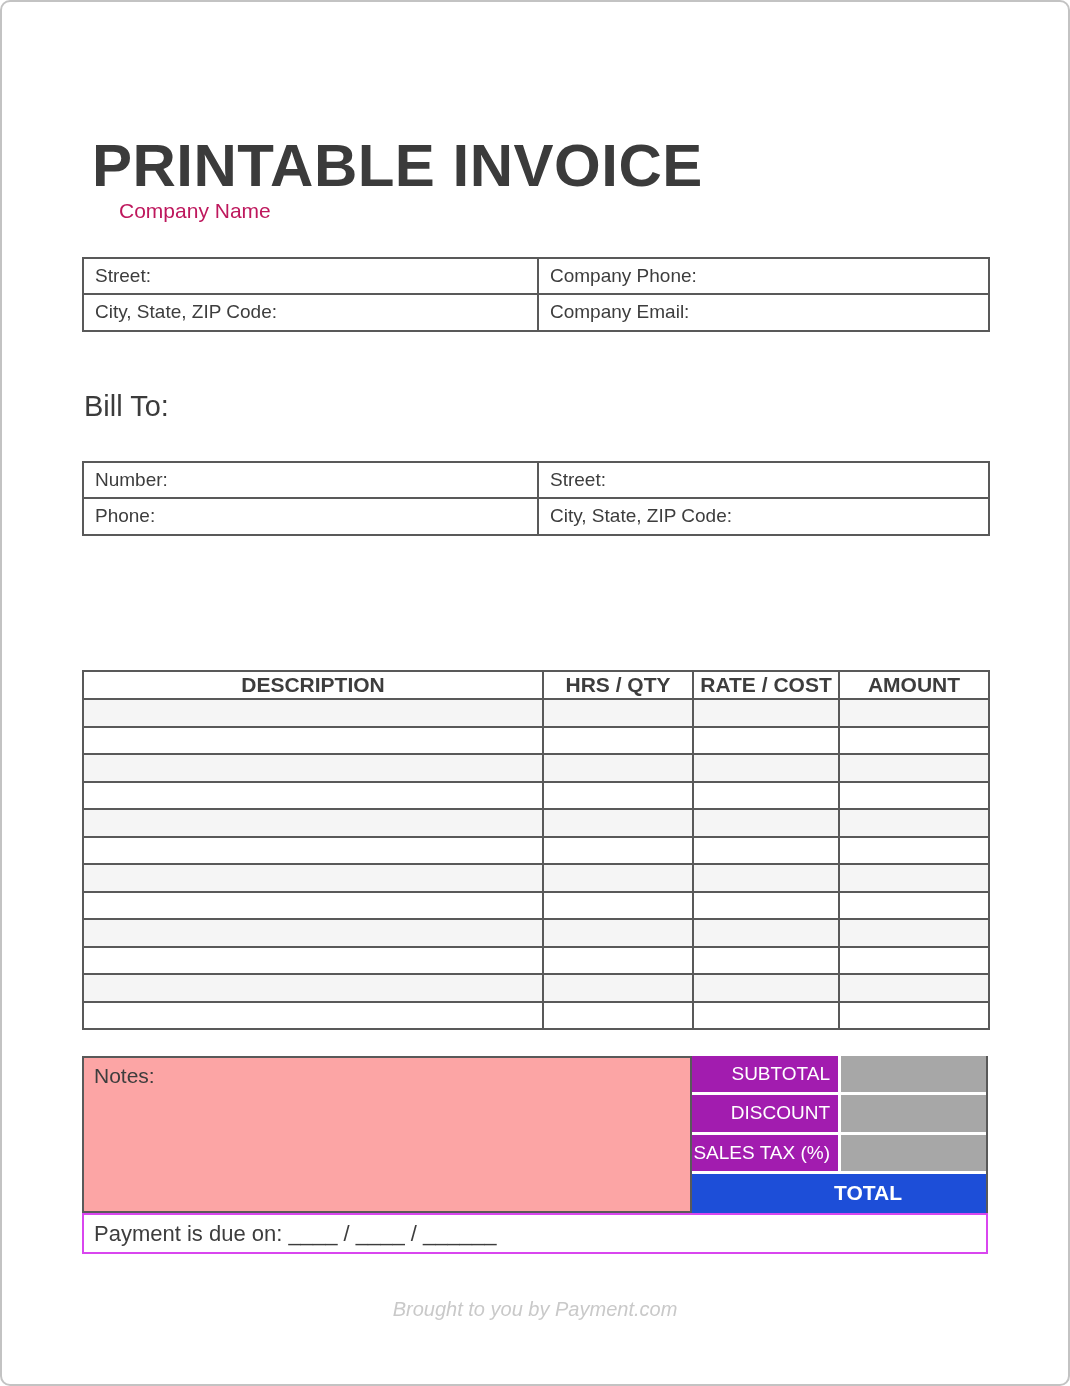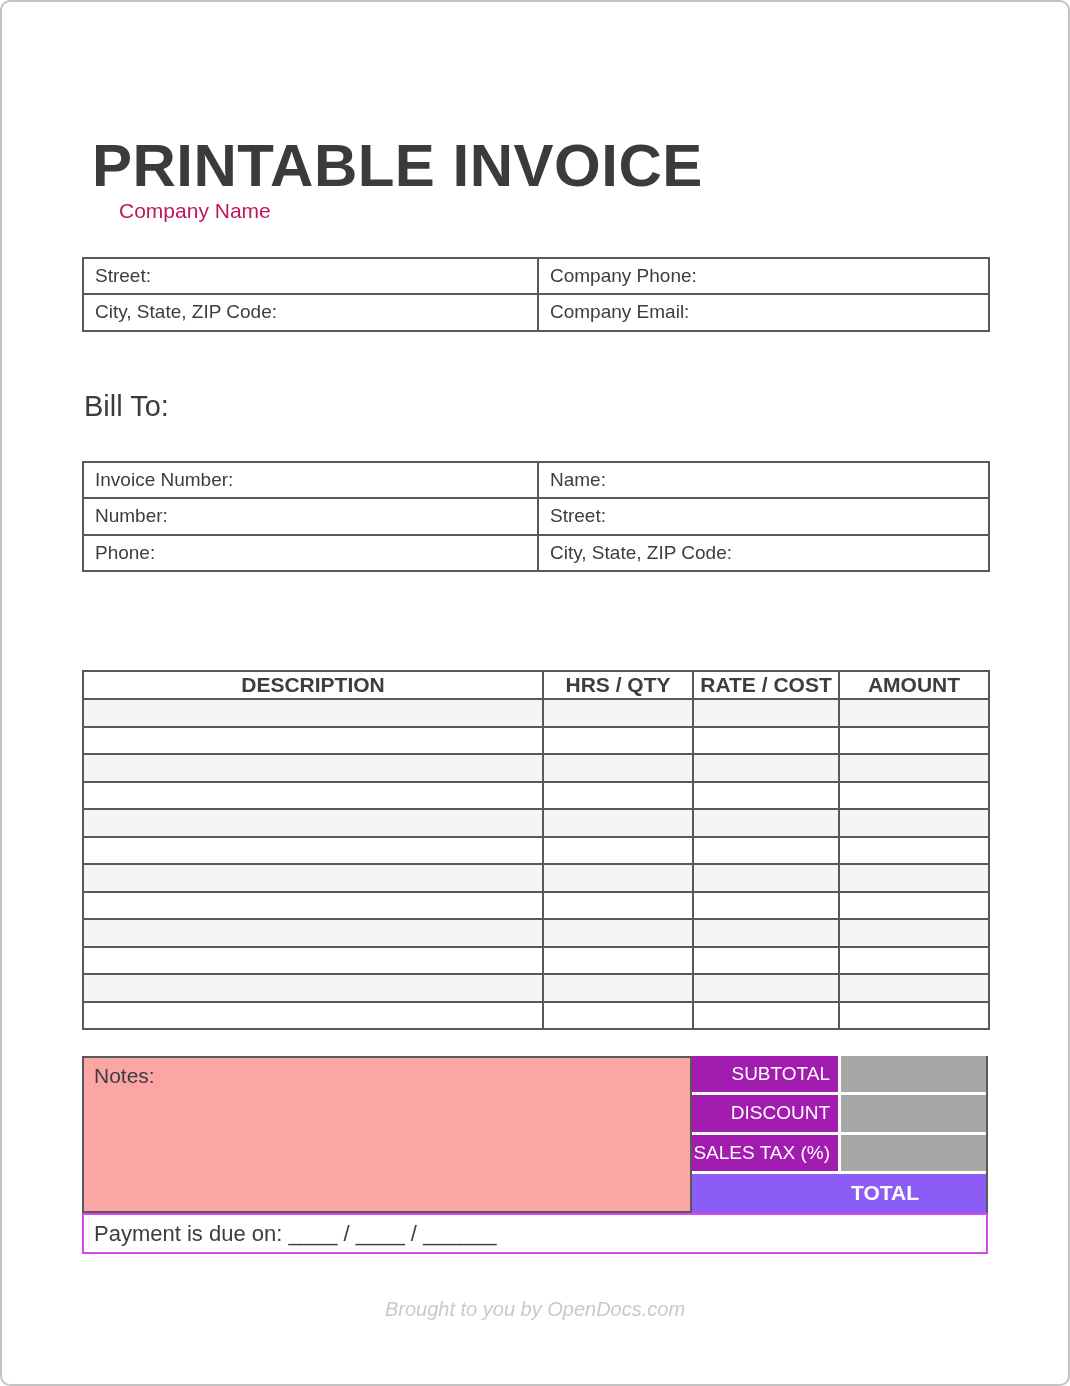--- a/index.html
+++ b/index.html
@@ -105,26 +105,26 @@
     border-bottom: 3px solid #ffffff;
   }
   .summary-value {
     flex: 1;
     background: #a7a7a7;
     border-left: 3px solid #ffffff;
     border-bottom: 3px solid #ffffff;
   }
   .summary-total {
     flex: 1;
-    background: #8b5cf6;
+    background: #1d4ed8;
     color: #ffffff;
     font-size: 21px;
     font-weight: bold;
     display: flex; align-items: center; justify-content: flex-end;
-    padding-right: 67px;
+    padding-right: 84px;
   }
   .payment-row {
     left: 82px; top: 1213px;
     width: 906px; height: 41px;
     border: 2px solid #d946ef;
     display: flex; align-items: center;
     padding-left: 10px;
     font-size: 22px;
     color: #3d3d3d;
     background: #ffffff;
@@ -164,24 +164,20 @@
   </table>
 
 <h2 class="abs bill-to-heading">Bill To:</h2>
 
 <table class="abs info-table tbl-bill">
   <colgroup>
       <col style="width:455px">
       <col style="width:451px">
     </colgroup>
   <tbody>
-      <tr>
-    <td>Invoice Number:</td>
-    <td>Name:</td>
-  </tr>
   <tr>
     <td>Number:</td>
     <td>Street:</td>
   </tr>
   <tr>
     <td>Phone:</td>
     <td>City, State, ZIP Code:</td>
   </tr>
 </tbody>
   </table>
@@ -295,13 +291,13 @@
       <div class="summary-value"></div>
     </div>
     <div class="summary-total">TOTAL</div>
   </div>
 </div>
 
 <div class="abs payment-row">
   <span>Payment is due on: ____ / ____ / ______</span>
 </div>
 
-<div class="abs footer">Brought to you by OpenDocs.com</div>
+<div class="abs footer">Brought to you by Payment.com</div>
 
 </body></html>

